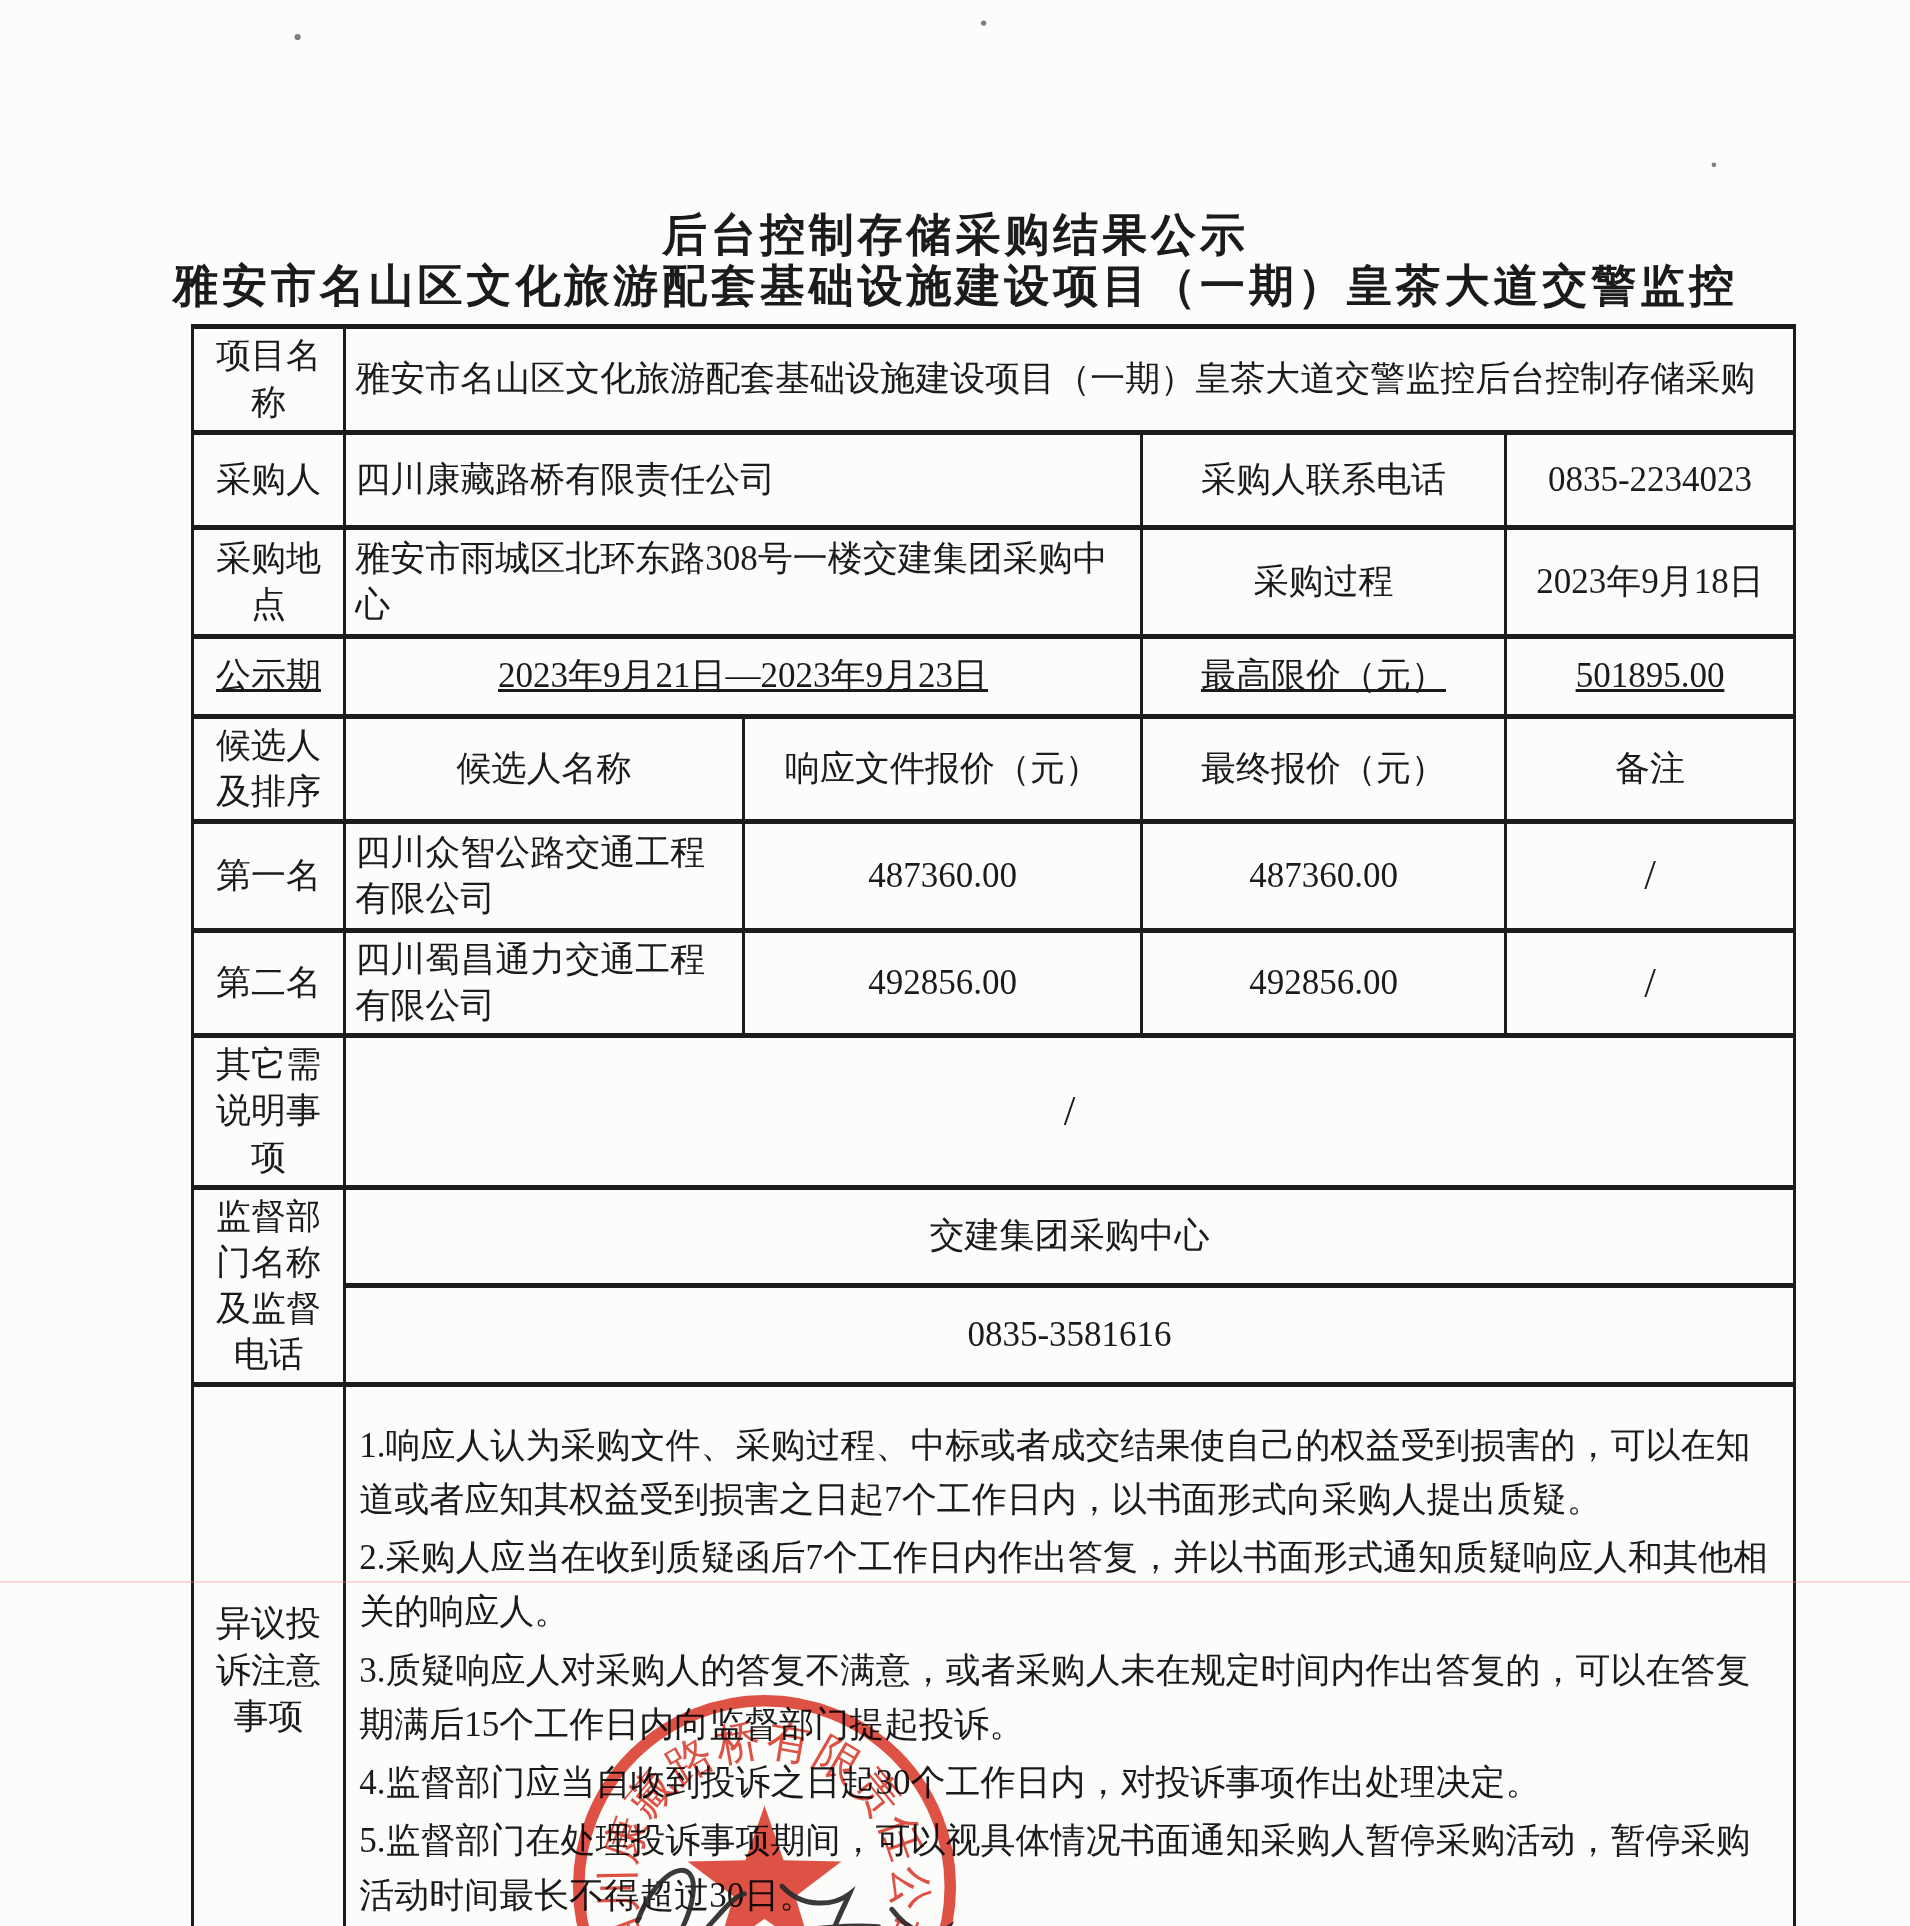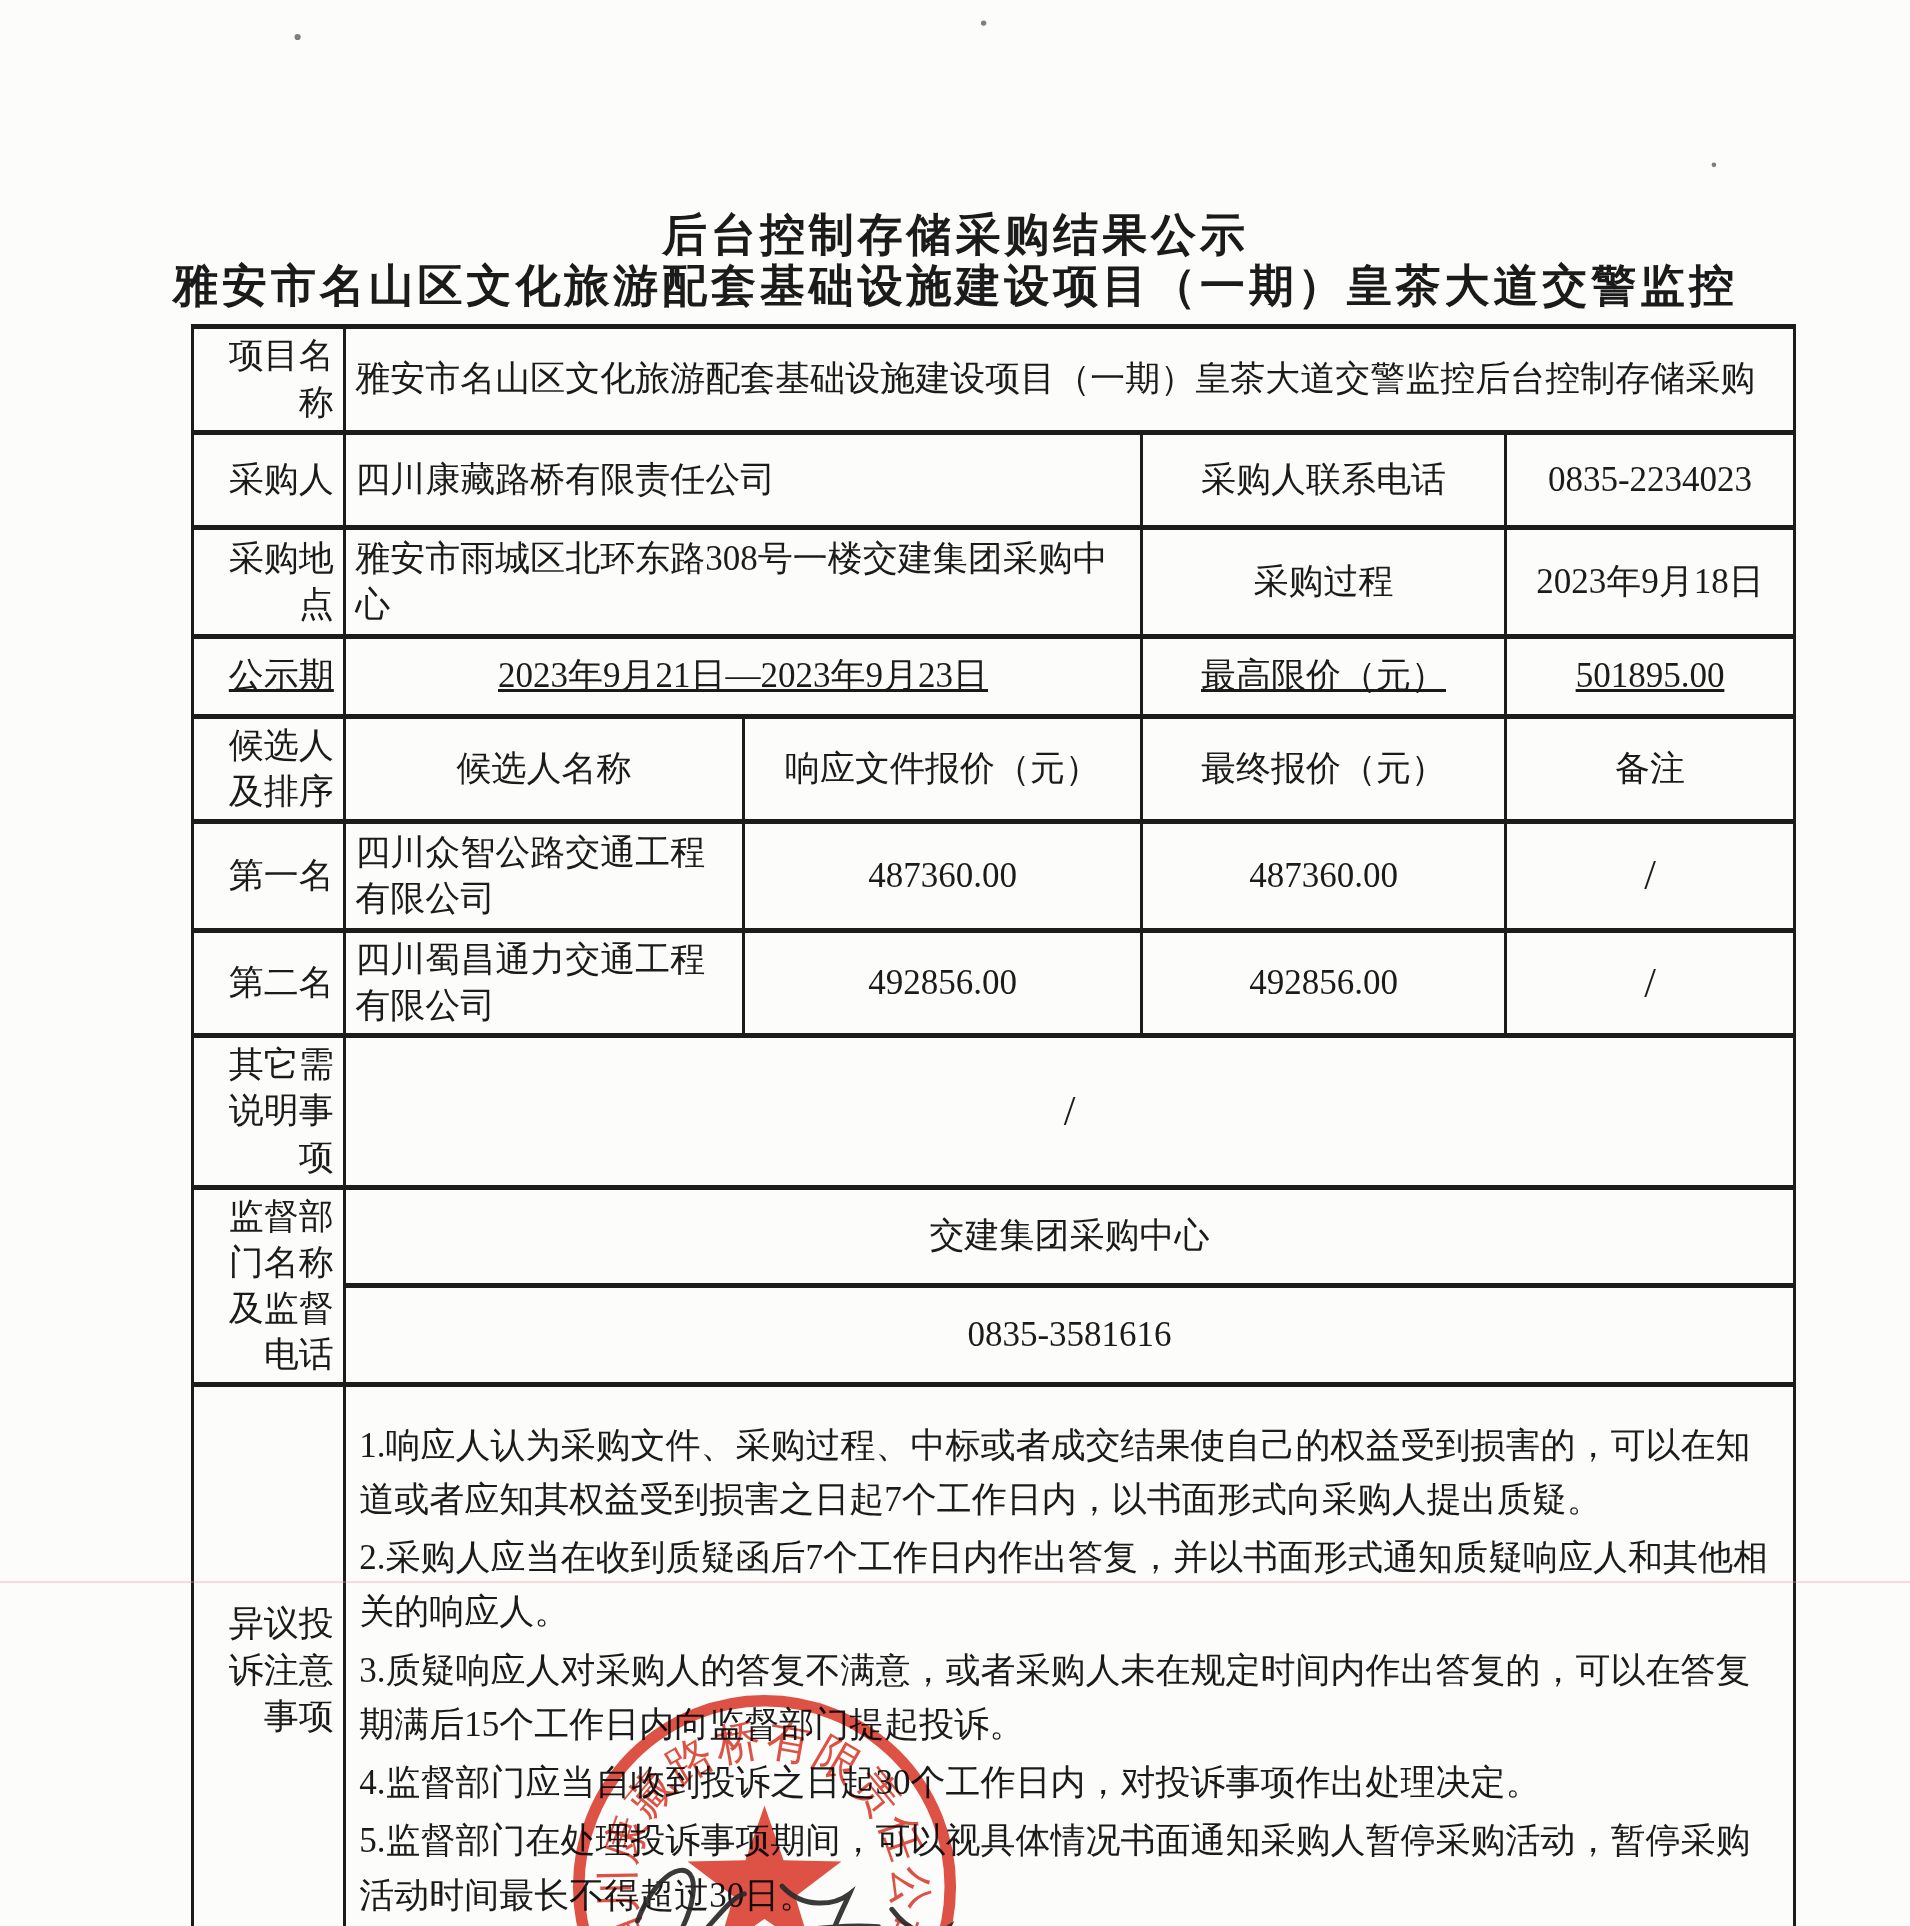--- a/index.html
+++ b/index.html
@@ -30,21 +30,21 @@
   }
   table.doc td{
     border:3.1px solid #1c1c1c;
     border-top-width:5.8px;
     border-bottom-width:5.8px;
     padding:3.9px 9.2px;
     vertical-align:middle;
     word-break:break-all;
     overflow:hidden;
   }
-  td.lab{text-align:right;padding:3.9px 3.1px;}
+  td.lab{text-align:center;padding:3.9px 3.1px;}
   .c{text-align:center;}
   .l{text-align:left;}
   tr.h1{height:106px;} tr.h2{height:95px;} tr.h3{height:109px;}
   tr.h4{height:80px;text-decoration:underline;} tr.h5{height:102px;} tr.h6{height:109px;}
   tr.h7{height:99px;} tr.h8{height:100px;} tr.h9{height:87px;}
   tr.h10{height:87px;} tr.h11{height:572px;}
   td.obj{line-height:1.55;padding:11.6px 16px;}
   td.obj p{margin:4px;}
   .slash{font-size:42px;}
   .overlay{position:absolute;left:0;top:0;pointer-events:none;}

